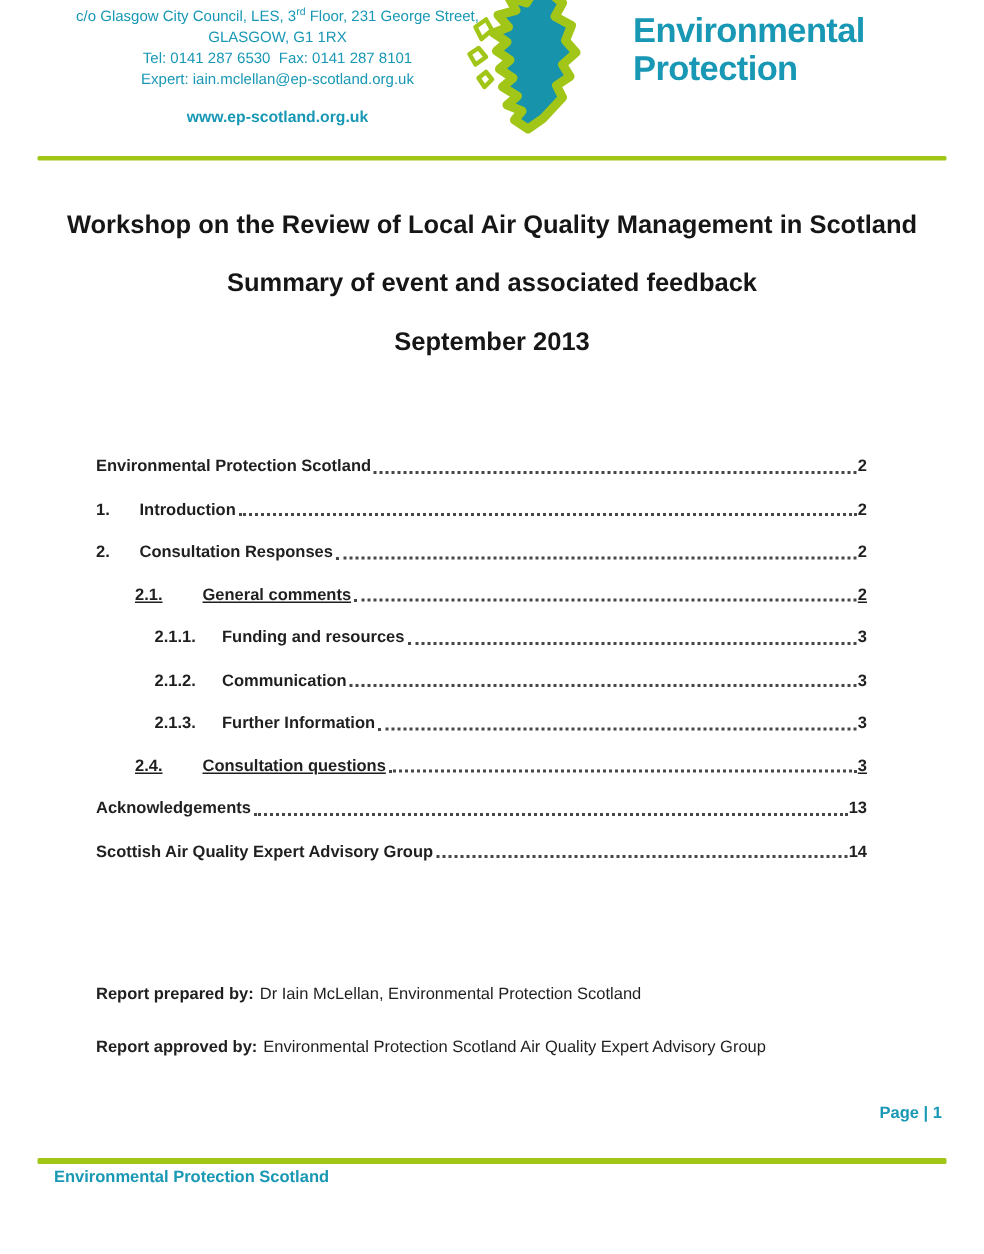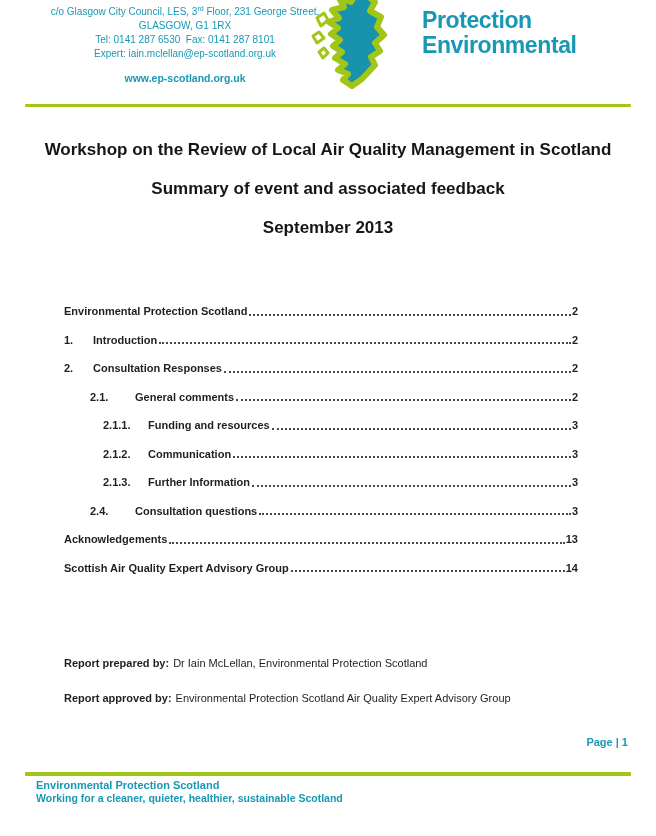--- a/index.html
+++ b/index.html
@@ -32,21 +32,21 @@
   .title-line{font-size:17px;font-weight:bold;color:#161616;margin-bottom:19px;}
   
   .toc{position:absolute;left:64px;top:306px;width:514px;}
   .toc-row{
     display:flex;align-items:flex-end;
     font-size:11px;line-height:11.5px;font-weight:bold;color:#1f1f1f;
     margin-bottom:17px;cursor:pointer;
   }
   .toc-num{flex:0 0 auto;}
   .l1 .toc-num{width:29px;}
-  .l2{padding-left:26px;} .l2 .toc-num{width:45px;}
+  .l2{padding-left:26px;text-decoration:underline;} .l2 .toc-num{width:45px;}
   .l3{padding-left:39px;} .l3 .toc-num{width:45px;}
   .toc-leader{flex:1 1 auto;min-width:12px;border-bottom:2px dotted #474747;margin:0 1px 2px 2px;}
   .toc-page{flex:0 0 auto;}
   
   .report-meta{position:absolute;left:64px;top:657px;font-size:11px;color:#1f1f1f;}
   .report-meta p{margin:0 0 23px 0;}
   .report-meta .lbl{font-weight:bold;}
   .report-meta .val{margin-left:4px;}
   
   .footer-rule{top:772px;height:4px;}
@@ -77,22 +77,22 @@
       <path d="M58 2 L68 10 L63 19 L74 25 L70 35 L77 43 L68 51 L73 59 L64 65 L68 73 L55 87 L45 94
                L36 88 L41 82 L31 78 L38 72 L28 66 L35 60 L26 54 L33 48 L24 42 L31 36 L22 30 L32 26
                L25 18 L37 15 L32 6 L44 10 L50 0 Z" fill="#1793ac" stroke="#a2c617" stroke-width="6" stroke-linejoin="round"></path>
       <path d="M10 26 l7 -5 l4 7 l-7 6 z" fill="#ffffff" stroke="#a2c617" stroke-width="3" stroke-linejoin="round"></path>
       <path d="M6 44 l6 -4 l5 6 l-7 5 z" fill="#ffffff" stroke="#a2c617" stroke-width="3" stroke-linejoin="round"></path>
       <path d="M12 60 l5 -4 l4 5 l-5 5 z" fill="#ffffff" stroke="#a2c617" stroke-width="3" stroke-linejoin="round"></path>
     </svg>
   </div>
 
   <div class="logo-text">
+    <div>Environmental</div>
     <div>Protection</div>
-    <div>Environmental</div>
   </div>
 
   <div class="rule header-rule"></div>
 
   <div class="titles">
     <div class="title-line">Workshop on the Review of Local Air Quality Management in Scotland</div>
     <div class="title-line">Summary of event and associated feedback</div>
     <div class="title-line">September 2013</div>
   </div>
 
@@ -157,17 +157,16 @@
   </nav>
 
   <div class="report-meta">
     <p><span class="lbl">Report prepared by:</span><span class="val">Dr Iain McLellan, Environmental Protection Scotland</span></p>
     <p><span class="lbl">Report approved by:</span><span class="val">Environmental Protection Scotland Air Quality Expert Advisory Group</span></p>
   </div>
 
   <div class="rule footer-rule"></div>
   <div class="footer-text">
     <div class="footer-org">Environmental Protection Scotland</div>
-    <div class="footer-tagline">Working for a cleaner, quieter, healthier, sustainable Scotland</div>
   </div>
   <div class="page-number">Page | 1</div>
 
 </div>
 
 </body></html>

